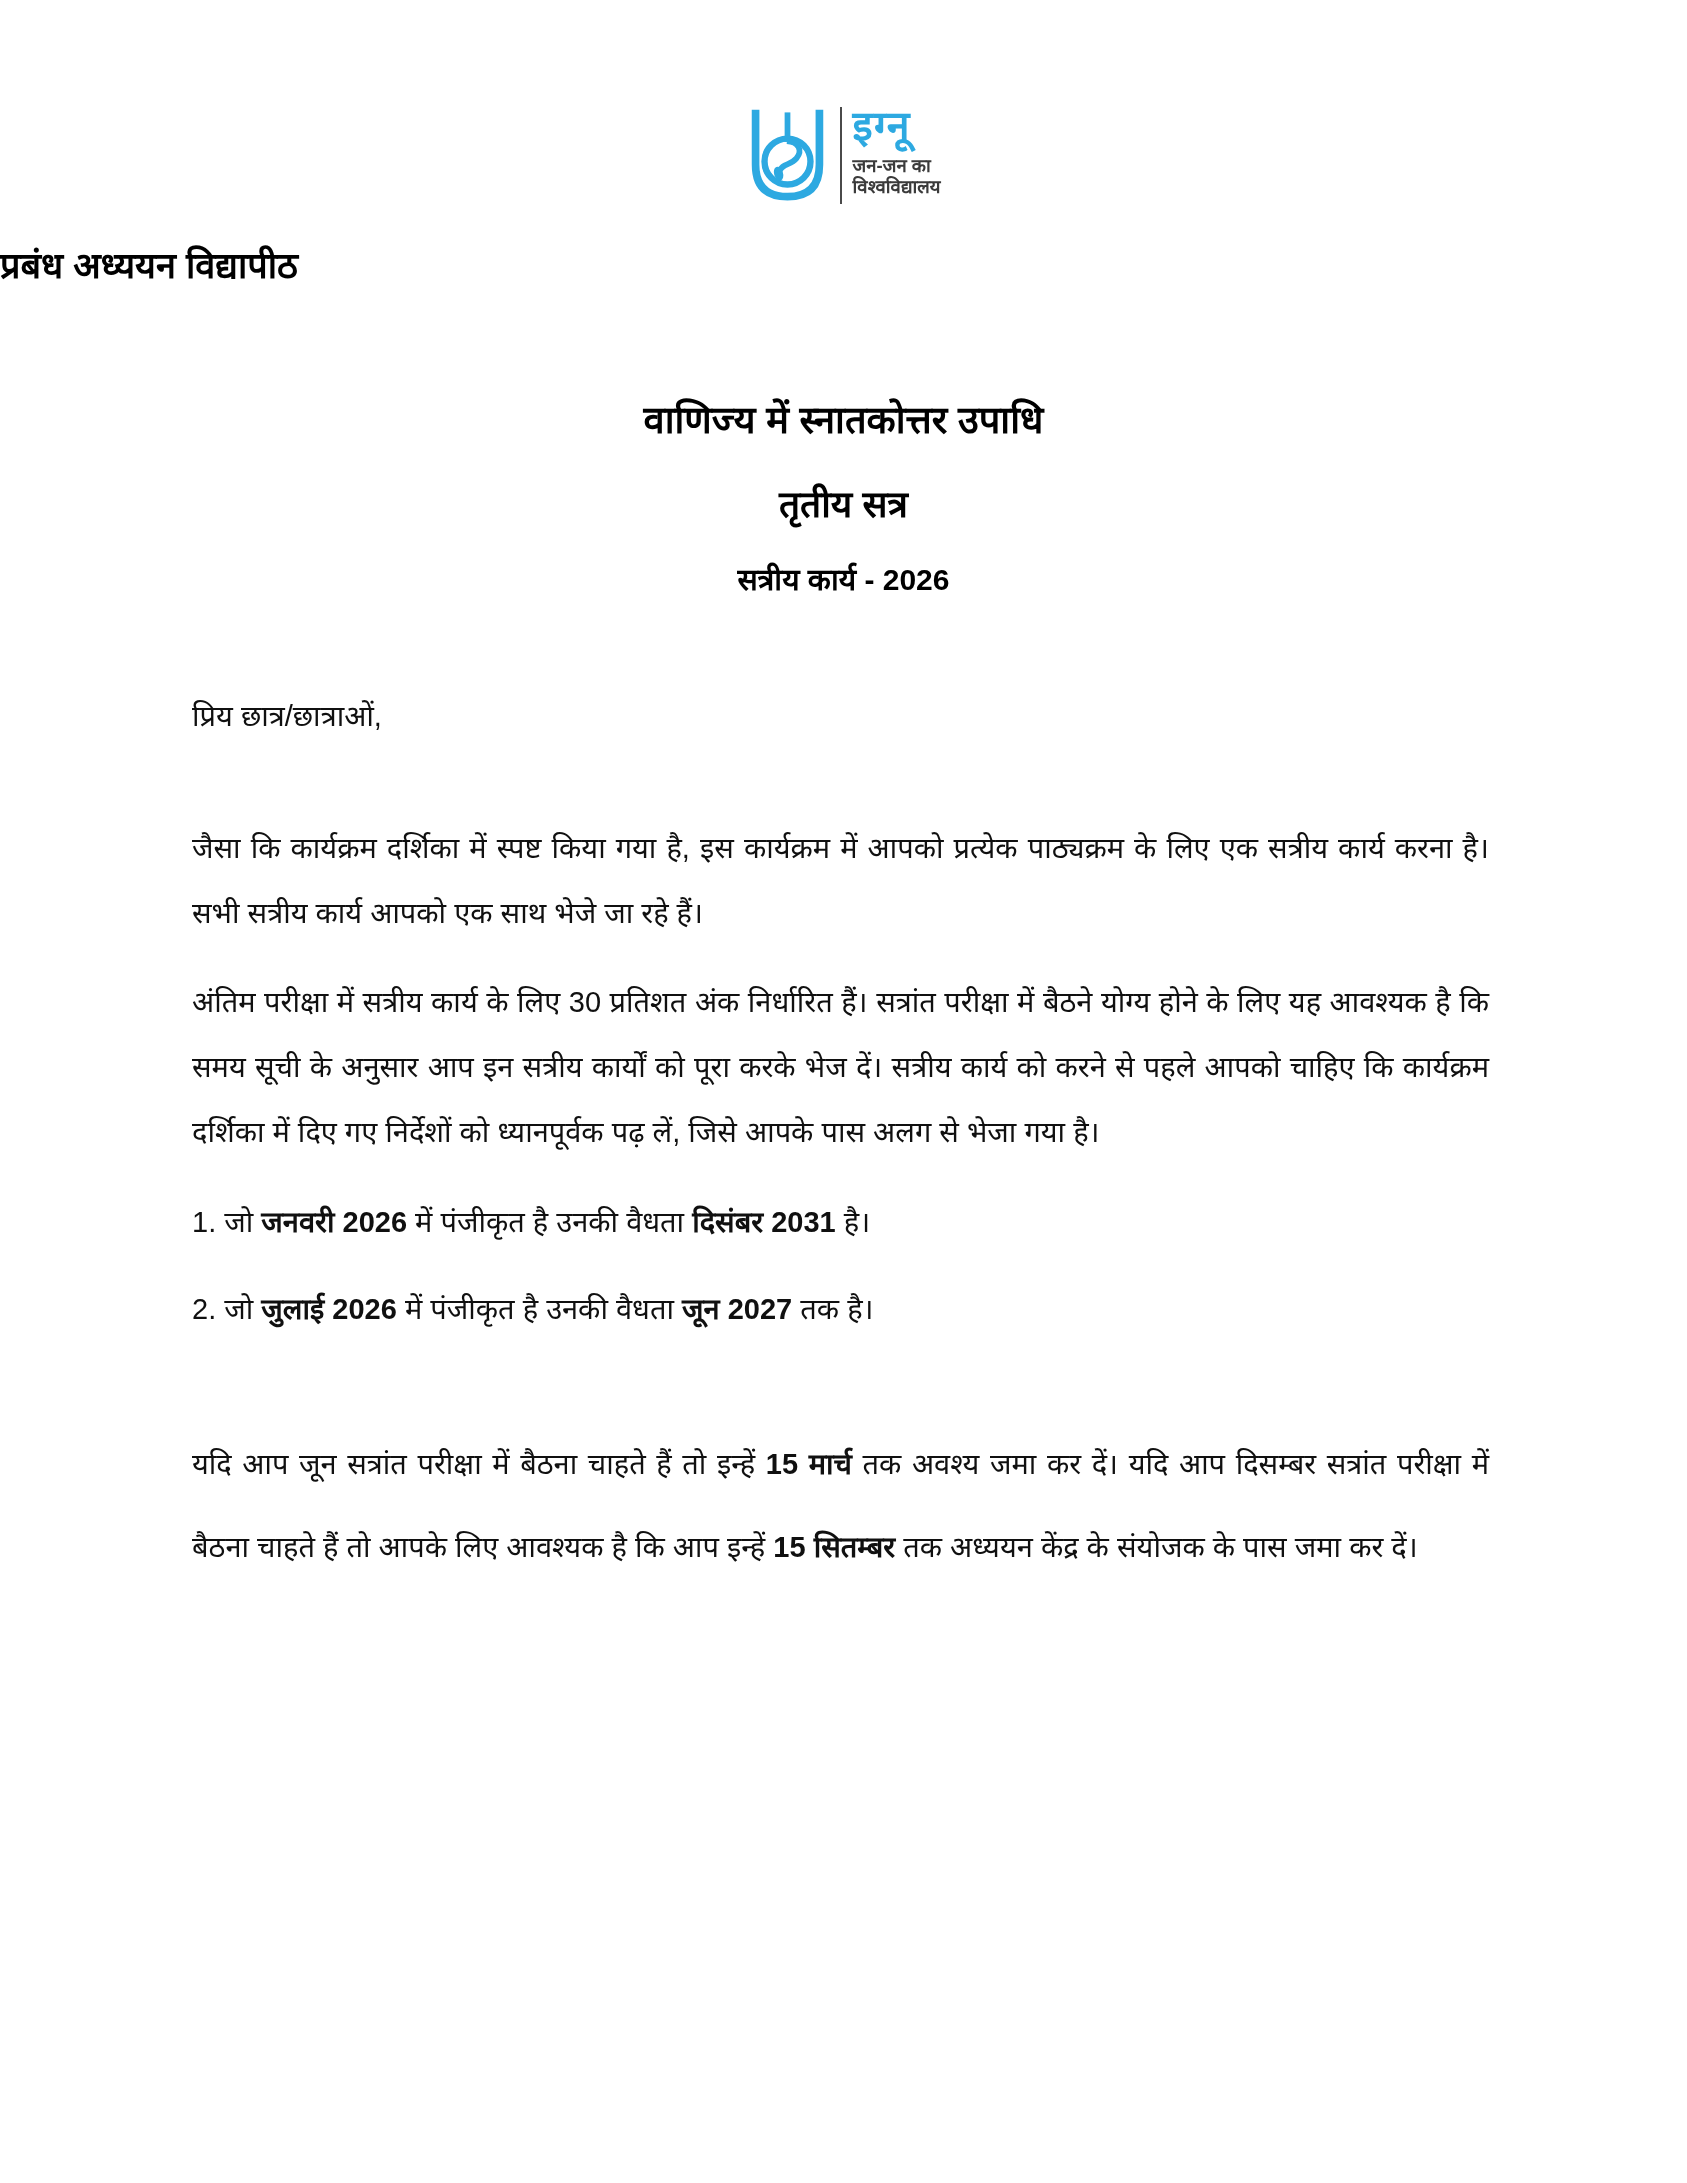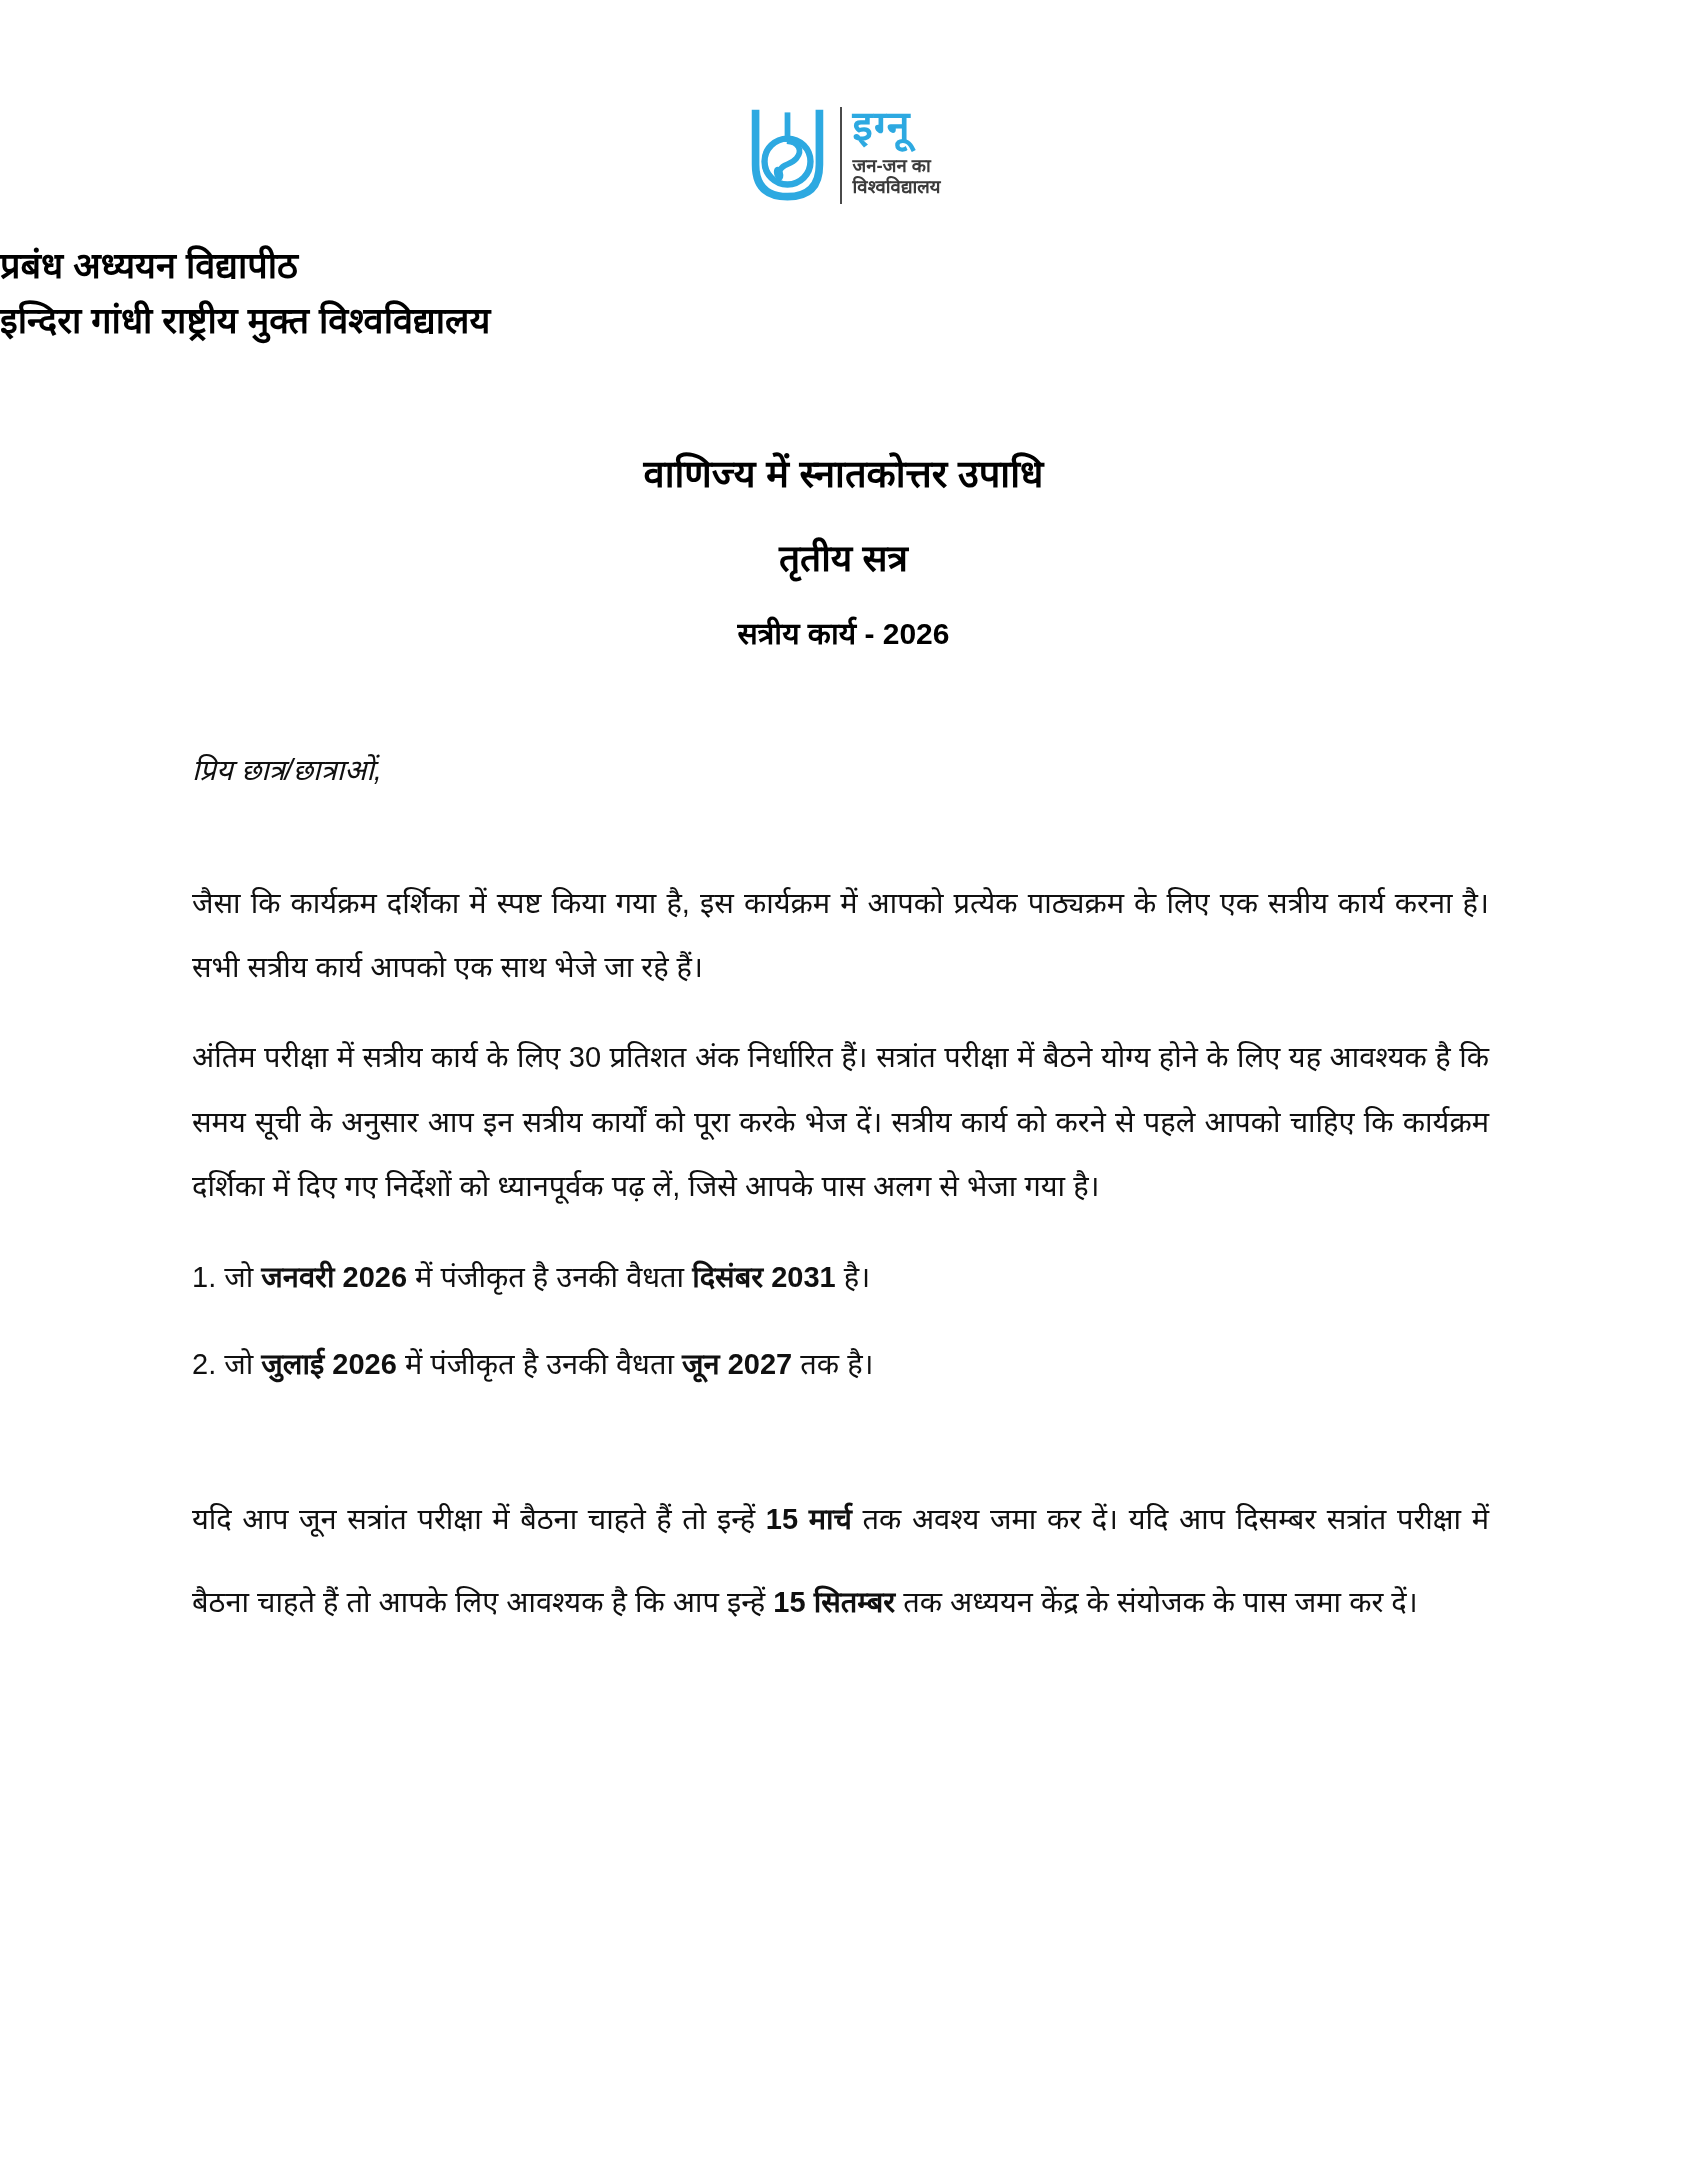--- a/index.html
+++ b/index.html
@@ -60,21 +60,20 @@
   .assign{margin-top:30px;font-size:30px;font-weight:bold;text-align:center;color:#000;}
   
   .content{
     padding:0 198px 0 192px;
     font-size:29px;
     color:#101010;
   }
   .salutation{
     margin:94px 0 0 0;
     line-height:1.6;
-    font-style:italic;
   }
   .para{
     text-align:justify;
     line-height:2.23;
     margin:0;
   }
   .p1{margin-top:77px;}
   .p2{margin-top:25px;}
   .p3{margin-top:25px;}
   .item{margin-top:29px;line-height:2.0;text-align:left;}
@@ -98,21 +97,20 @@
     </svg>
     <div class="logo-divider"></div>
     <div class="logo-text">
       <div class="logo-acronym">इग्नू</div>
       <div class="logo-tagline first">जन-जन का</div>
       <div class="logo-tagline">विश्वविद्यालय</div>
     </div>
   </div>
 
   <div class="h1 first">प्रबंध अध्ययन विद्यापीठ</div>
-  <div class="h1">इन्दिरा गांधी राष्ट्रीय मुक्त विश्वविद्यालय</div>
   <div class="h2 prog">वाणिज्य में स्नातकोत्तर उपाधि</div>
   <div class="h2 sem">तृतीय सत्र</div>
   <div class="assign">सत्रीय कार्य - 2026</div>
 
   <div class="content">
 
     <p class="salutation">प्रिय छात्र/छात्राओं,</p>
 
     <p class="para p1">जैसा कि कार्यक्रम दर्शिका में स्पष्ट किया गया है, इस कार्यक्रम में आपको प्रत्येक पाठ्यक्रम के लिए एक सत्रीय कार्य करना है। सभी सत्रीय कार्य आपको एक साथ भेजे जा रहे हैं।</p>
 

